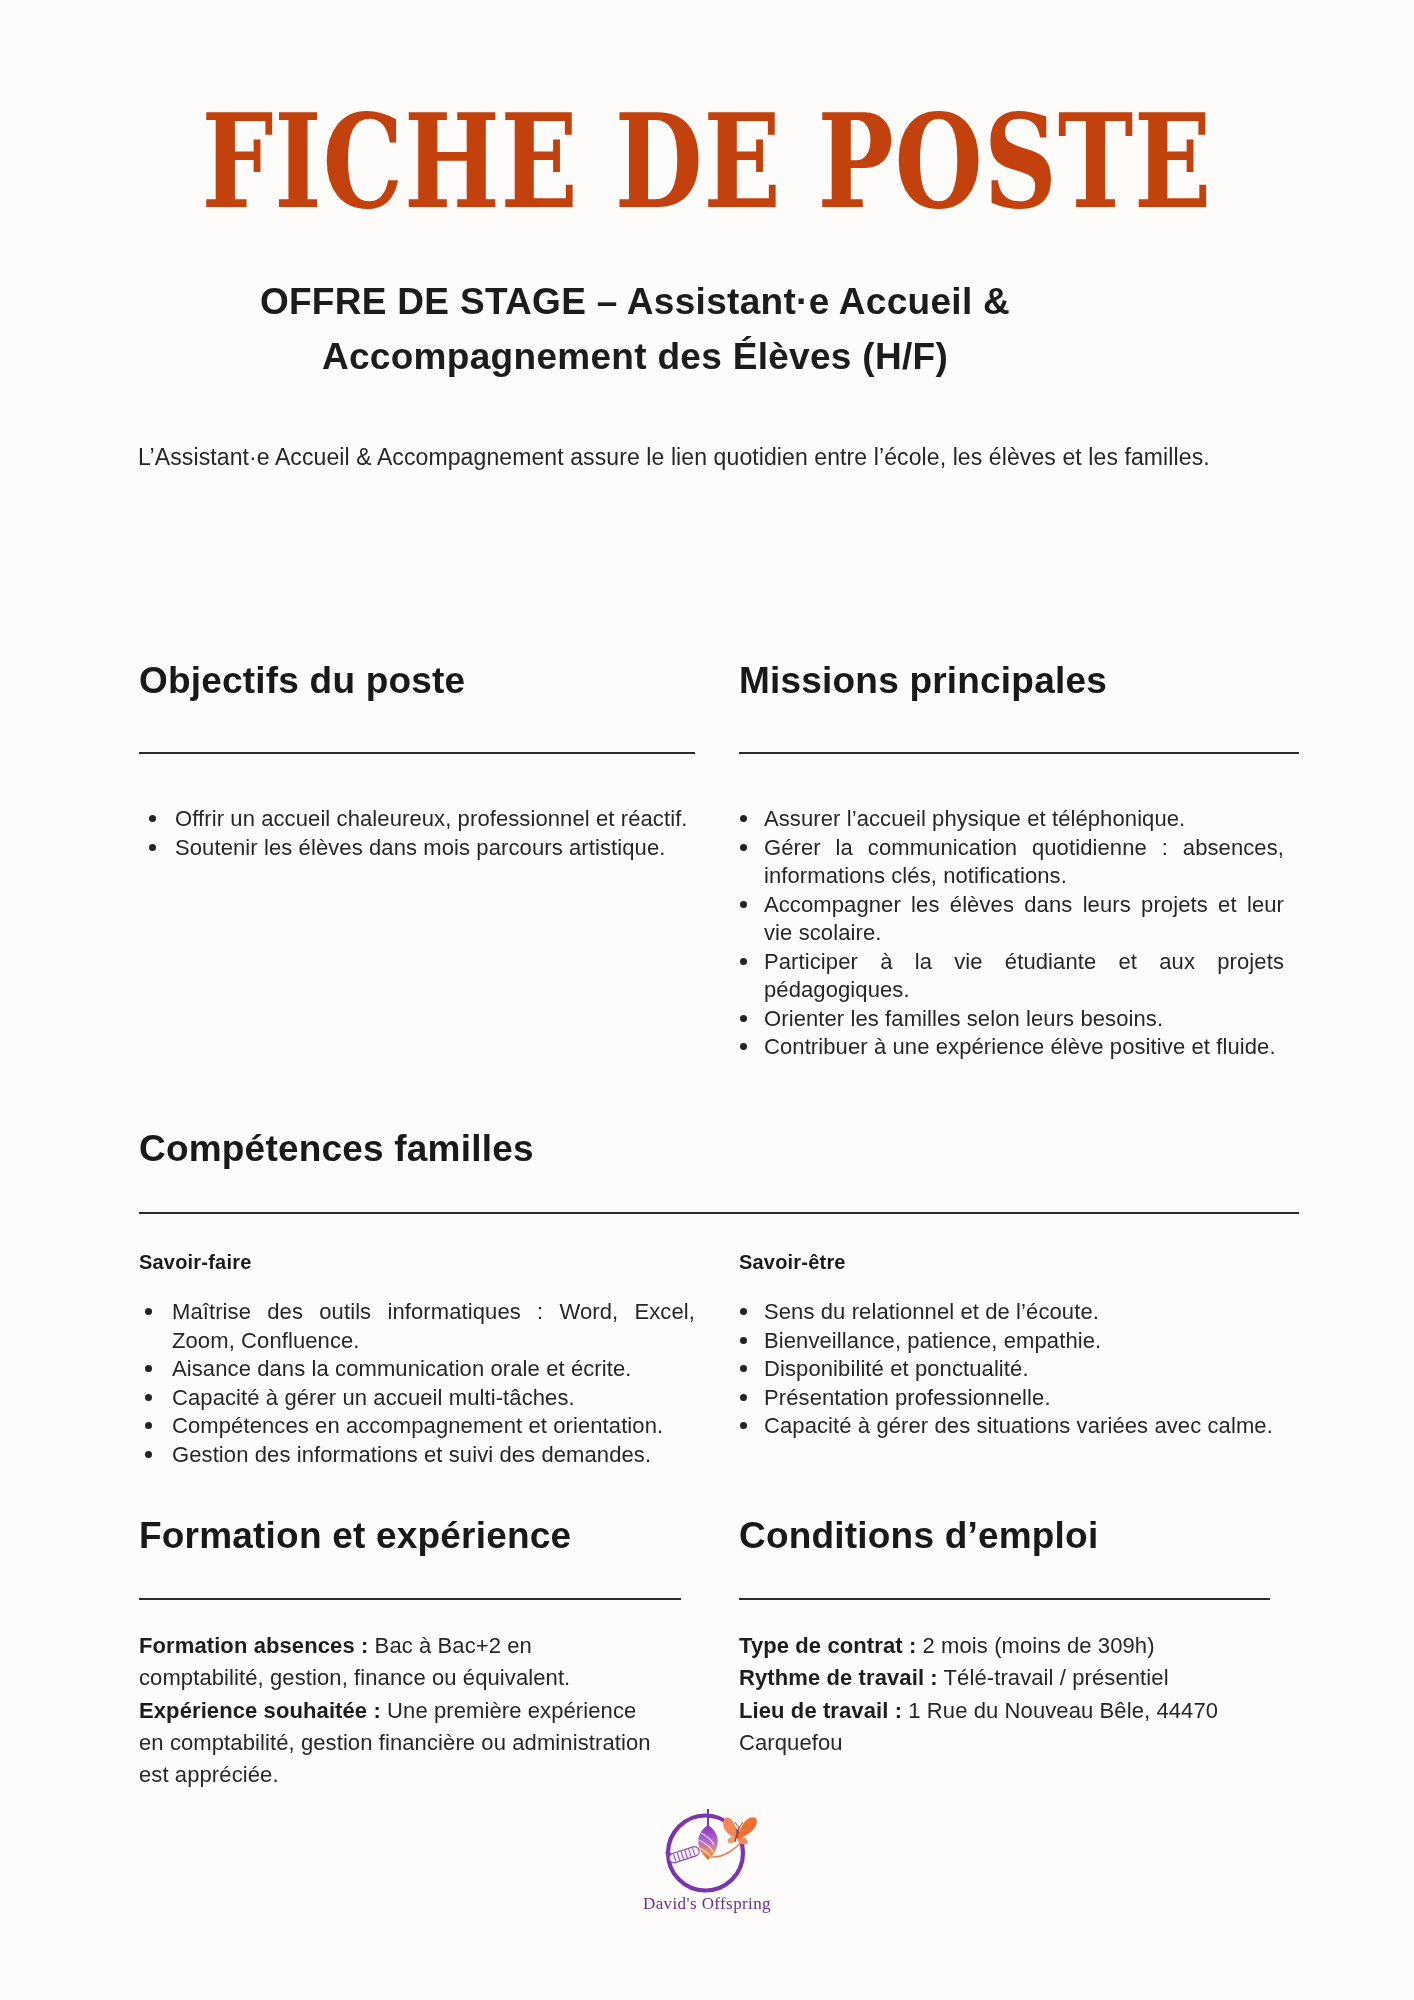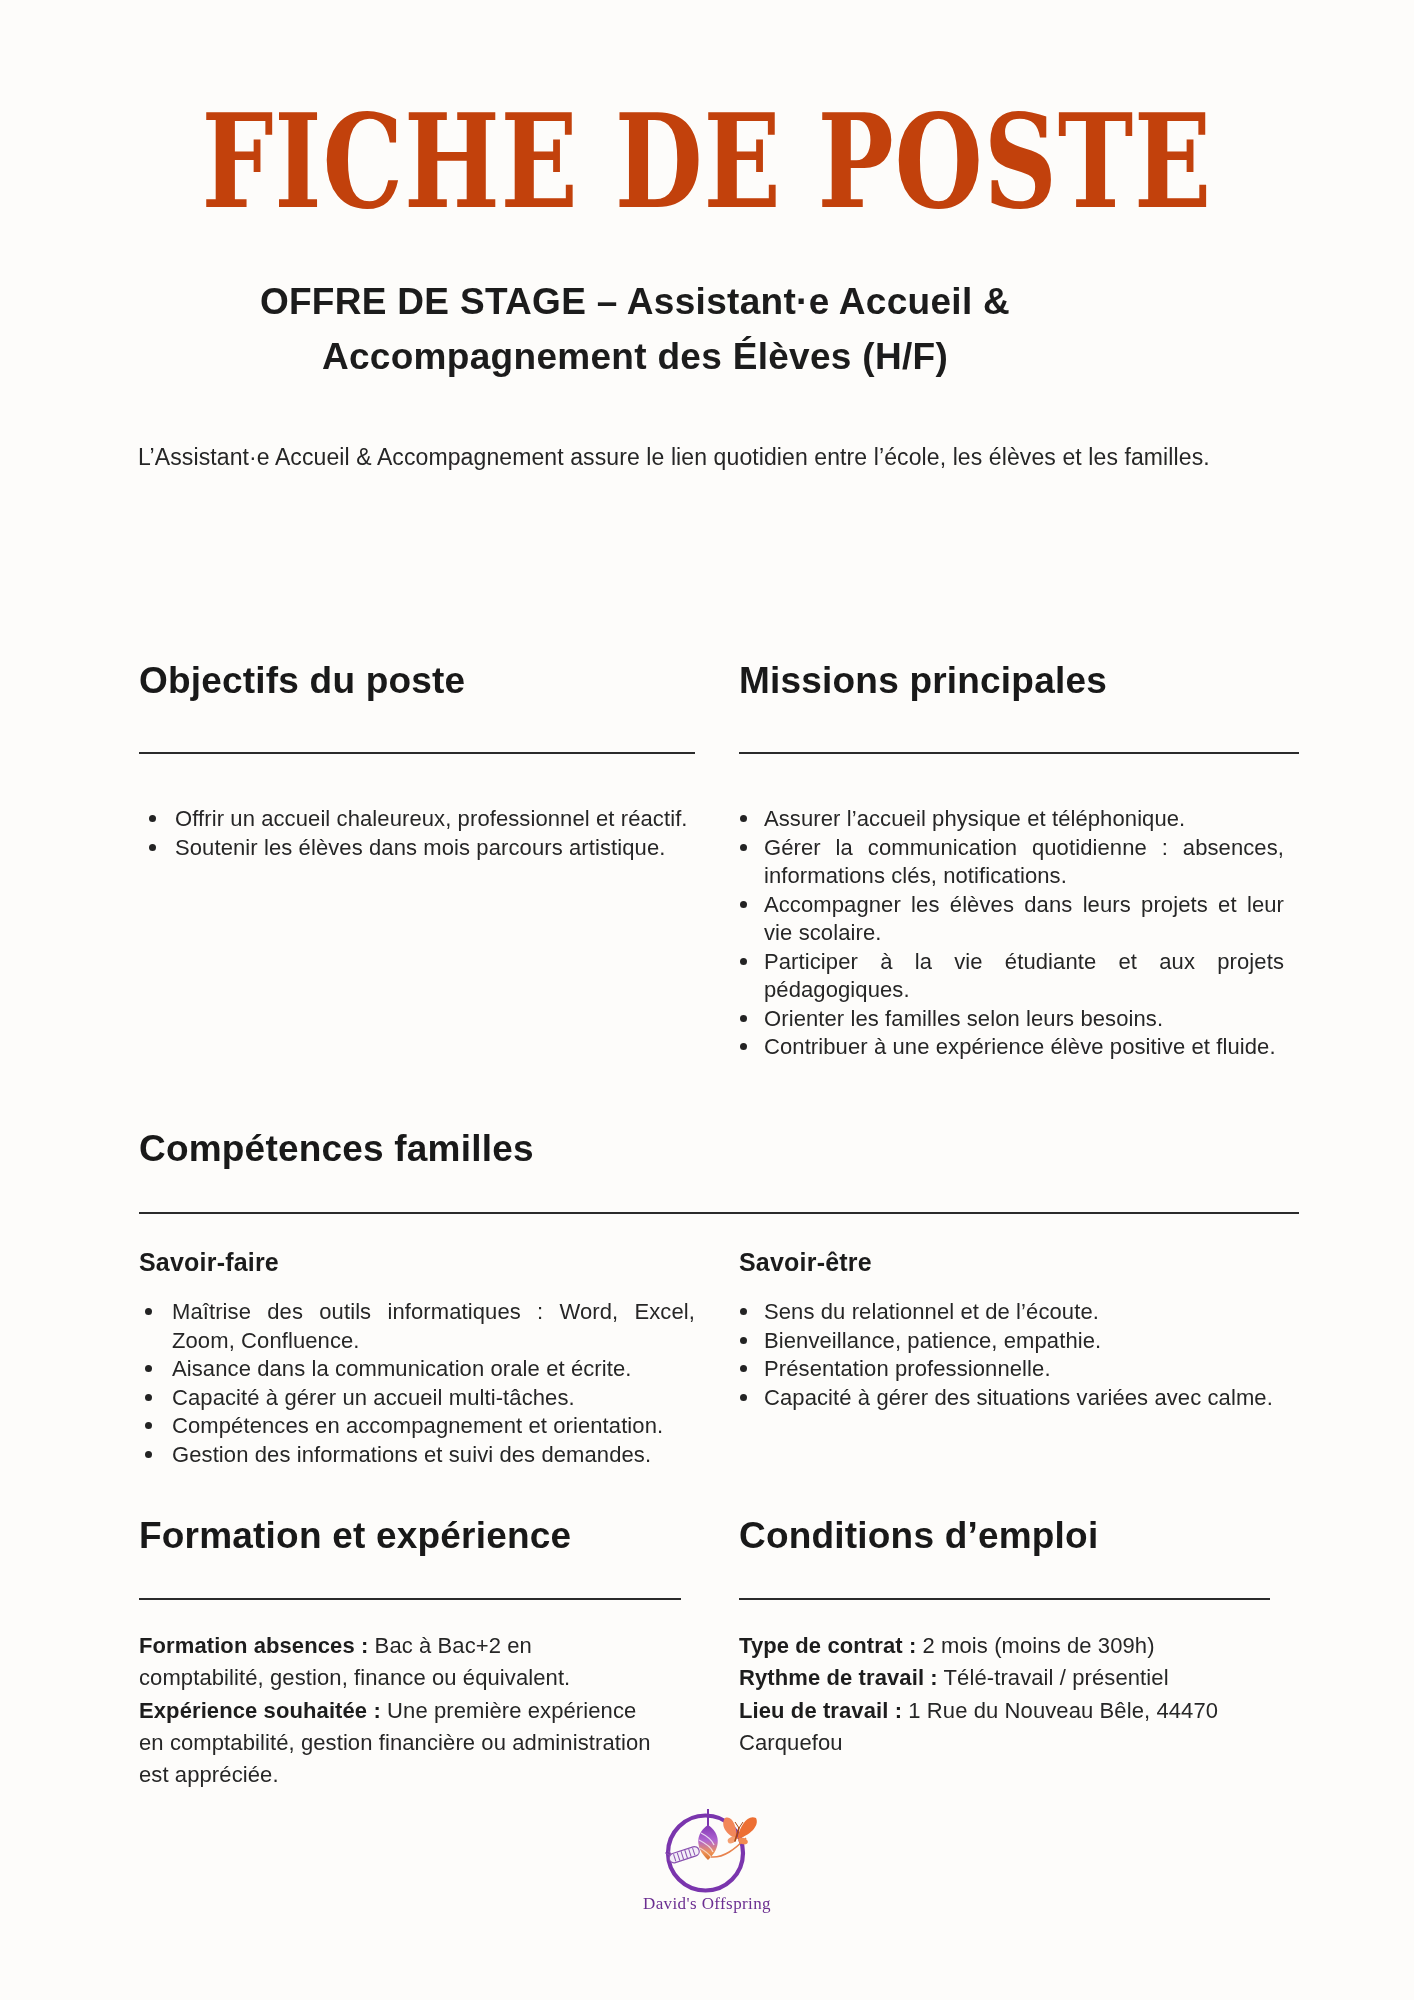--- a/index.html
+++ b/index.html
@@ -30,21 +30,21 @@
   }
   
   .intro{
     position:absolute;top:420px;left:138px;width:1138px;
     font-size:23px;line-height:28.5px;text-align:justify;
     letter-spacing:.1px;color:#262626;
   }
   
   .h2{font-weight:700;font-size:37px;line-height:44px;color:#191919;letter-spacing:.2px;margin:0;}
   .rule{border:0;height:0;border-top:2px solid #2b2b2b;margin:0;}
-  .h3{font-weight:700;font-size:25px;line-height:30px;color:#1b1b1b;margin:0;letter-spacing:.2px;}
+  .h3{font-weight:700;font-size:20px;line-height:30px;color:#1b1b1b;margin:0;letter-spacing:.2px;}
   ul.bullets{
     list-style:none;margin:0;padding:0;
     font-size:22px;line-height:28.5px;text-align:justify;
     letter-spacing:.1px;color:#262626;
   }
   ul.bullets li{position:relative;}
   ul.list-a li{padding-left:36px;}
   ul.list-a li::before{content:"";position:absolute;left:10px;top:10px;width:7px;height:7px;border-radius:50%;background:#232323;}
   ul.list-b li{padding-left:25px;padding-right:15px;}
   ul.list-b li::before{content:"";position:absolute;left:1px;top:10px;width:7px;height:7px;border-radius:50%;background:#232323;}
@@ -133,20 +133,21 @@
         <li>Compétences en accompagnement et orientation.</li>
         <li>Gestion des informations et suivi des demandes.</li>
       </ul>
     </div>
 
     <div class="subcol-se">
       <h3 class="h3">Savoir-être</h3>
       <ul class="bullets list-d">
         <li>Sens du relationnel et de l’écoute.</li>
         <li>Bienveillance, patience, empathie.</li>
+        <li>Disponibilité et ponctualité.</li>
         <li>Présentation professionnelle.</li>
         <li>Capacité à gérer des situations variées avec calme.</li>
       </ul>
     </div>
   </section>
 
   <section class="col-formation">
     <h2 class="h2">Formation et expérience</h2>
     <div class="rule"></div>
     <div class="kv-block">

